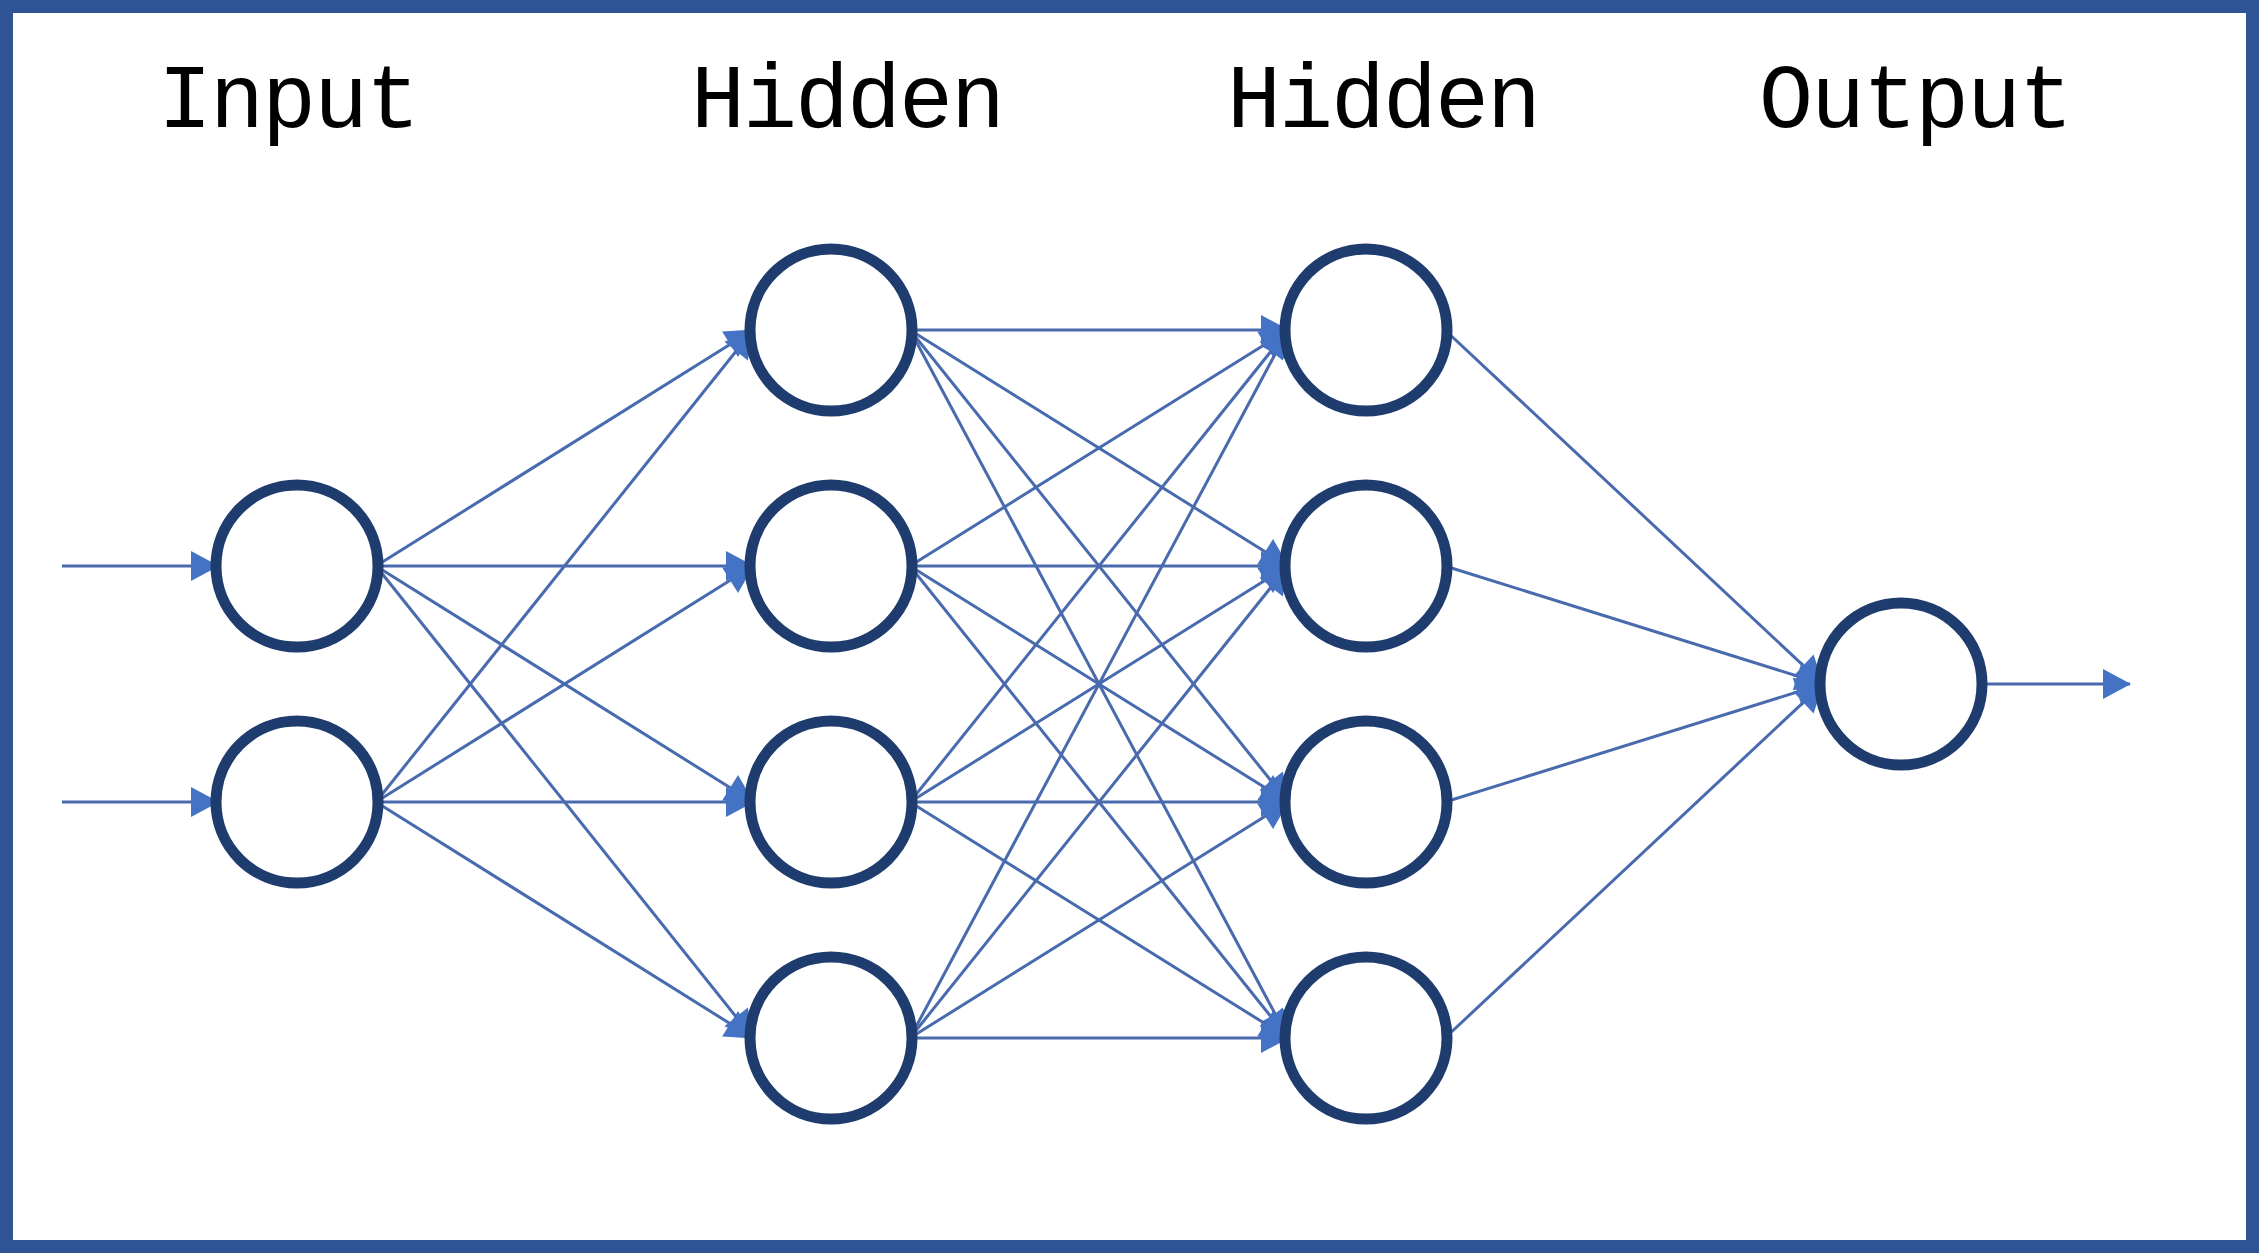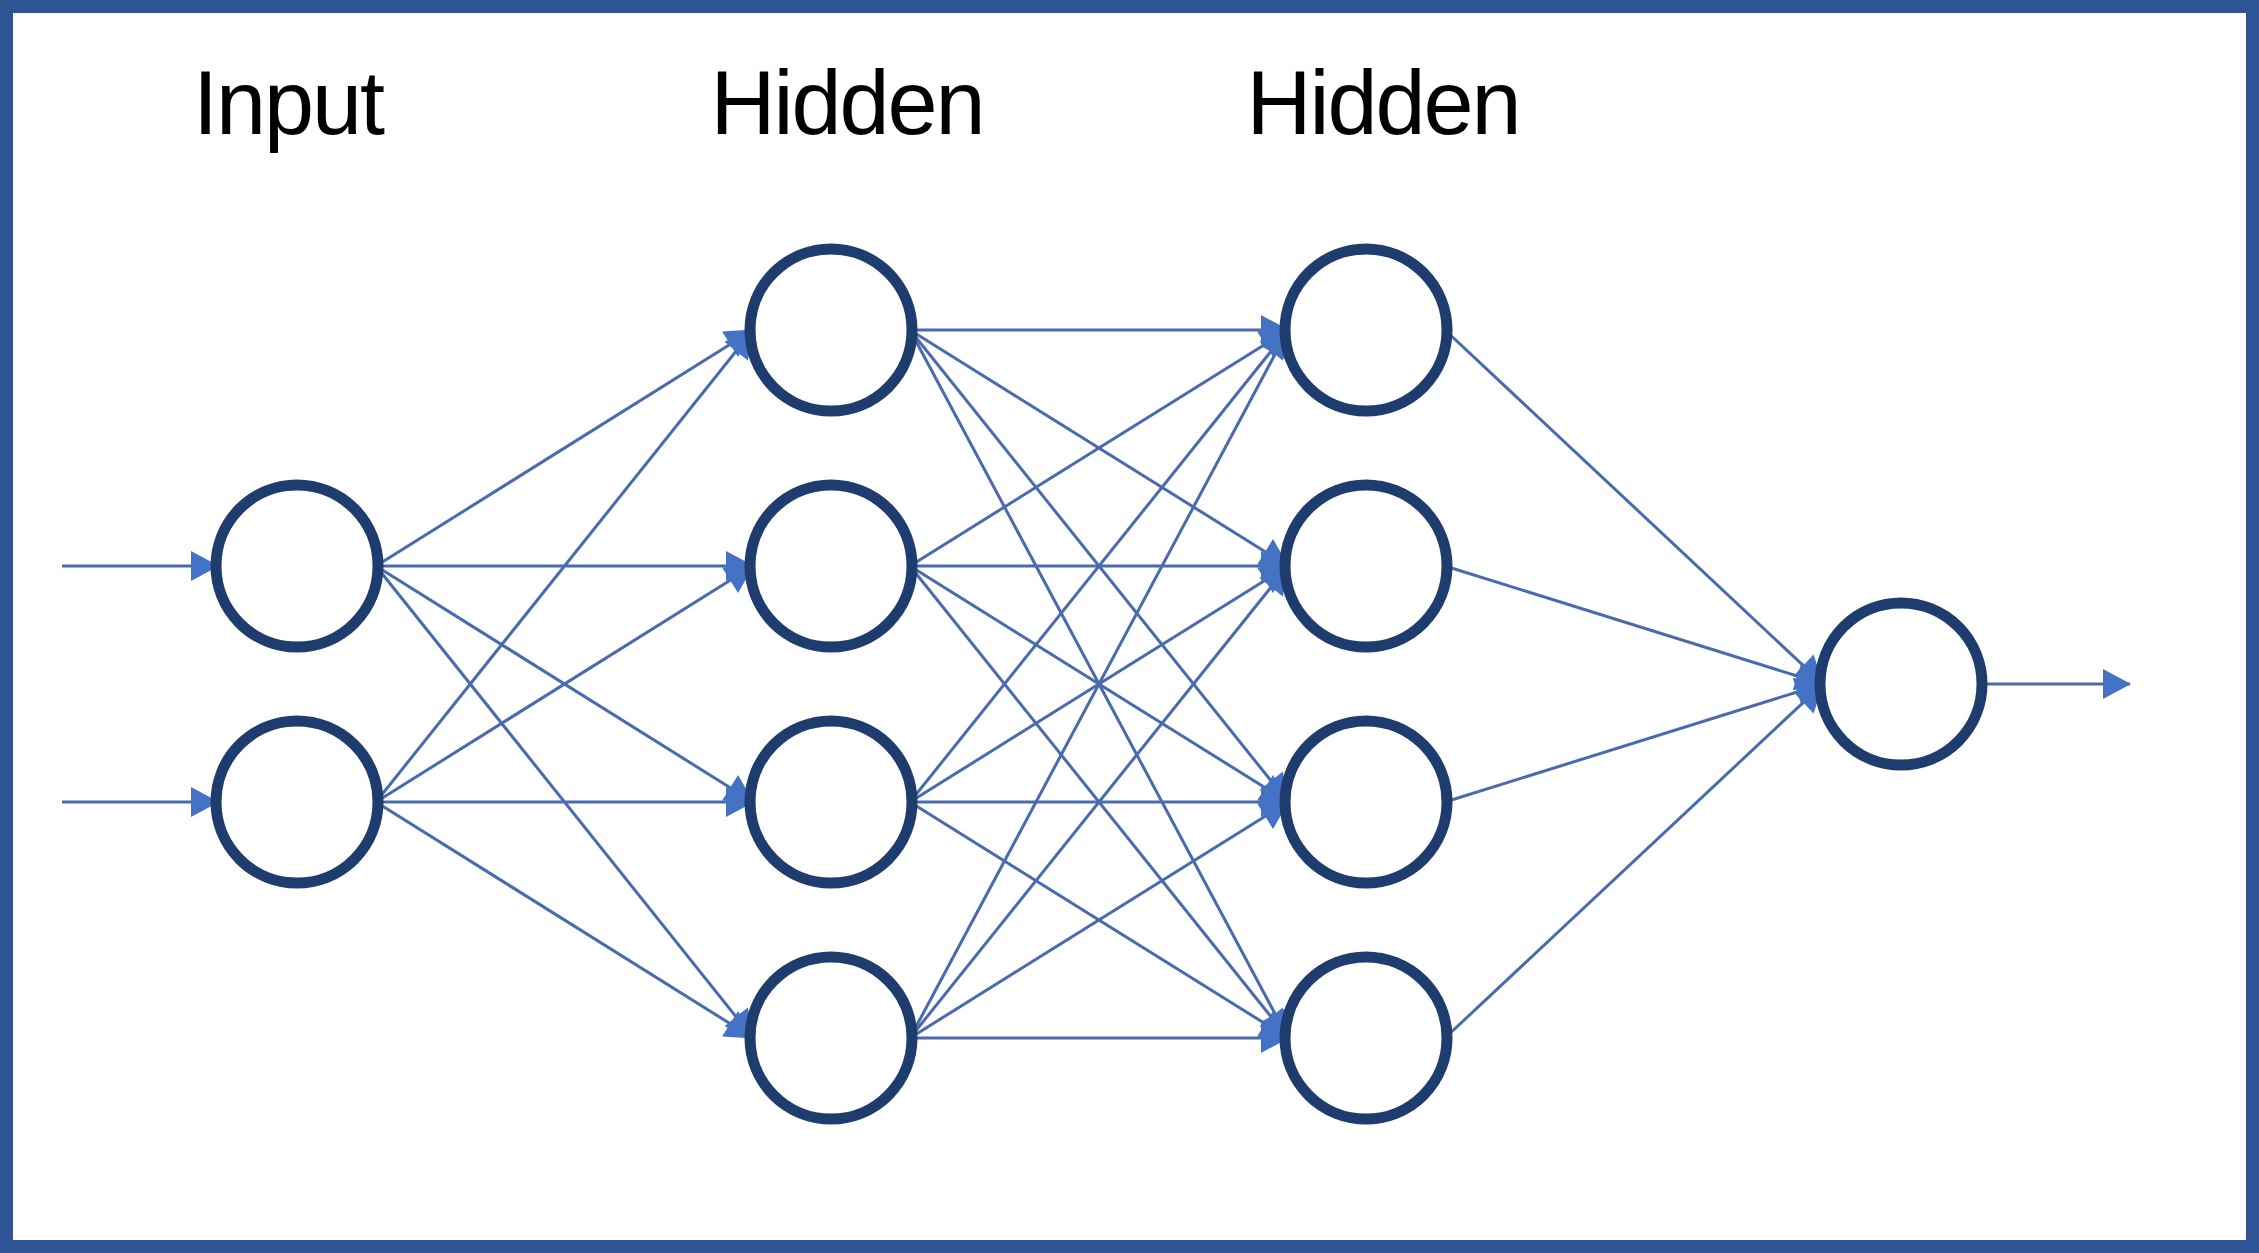--- a/index.html
+++ b/index.html
@@ -7,20 +7,21 @@
     padding: 0;
     background: #ffffff;
     font-family: "Liberation Sans", sans-serif;
   }
   .frame {
     position: relative;
     width: 2259px;
     height: 1253px;
     background: #ffffff;
     overflow: hidden;
+    font-family: Liberation Mono, monospace;
   }
   .diagram-svg {
     position: absolute;
     left: 0;
     top: 0;
     width: 2259px;
     height: 1253px;
     display: block;
   }
   .layer-label {
@@ -98,14 +99,15 @@
       </g>
       <rect x="6.5" y="6.5" width="2246" height="1240" fill="none" stroke="#2e5496" stroke-width="13"></rect>
     </svg>
 
   <div class="layer-label lbl-input">Input</div>
 
   <div class="layer-label lbl-hidden1">Hidden</div>
 
   <div class="layer-label lbl-hidden2">Hidden</div>
 
+  <div class="layer-label lbl-output">Output</div>
 
 </div>
 
 </body></html>

